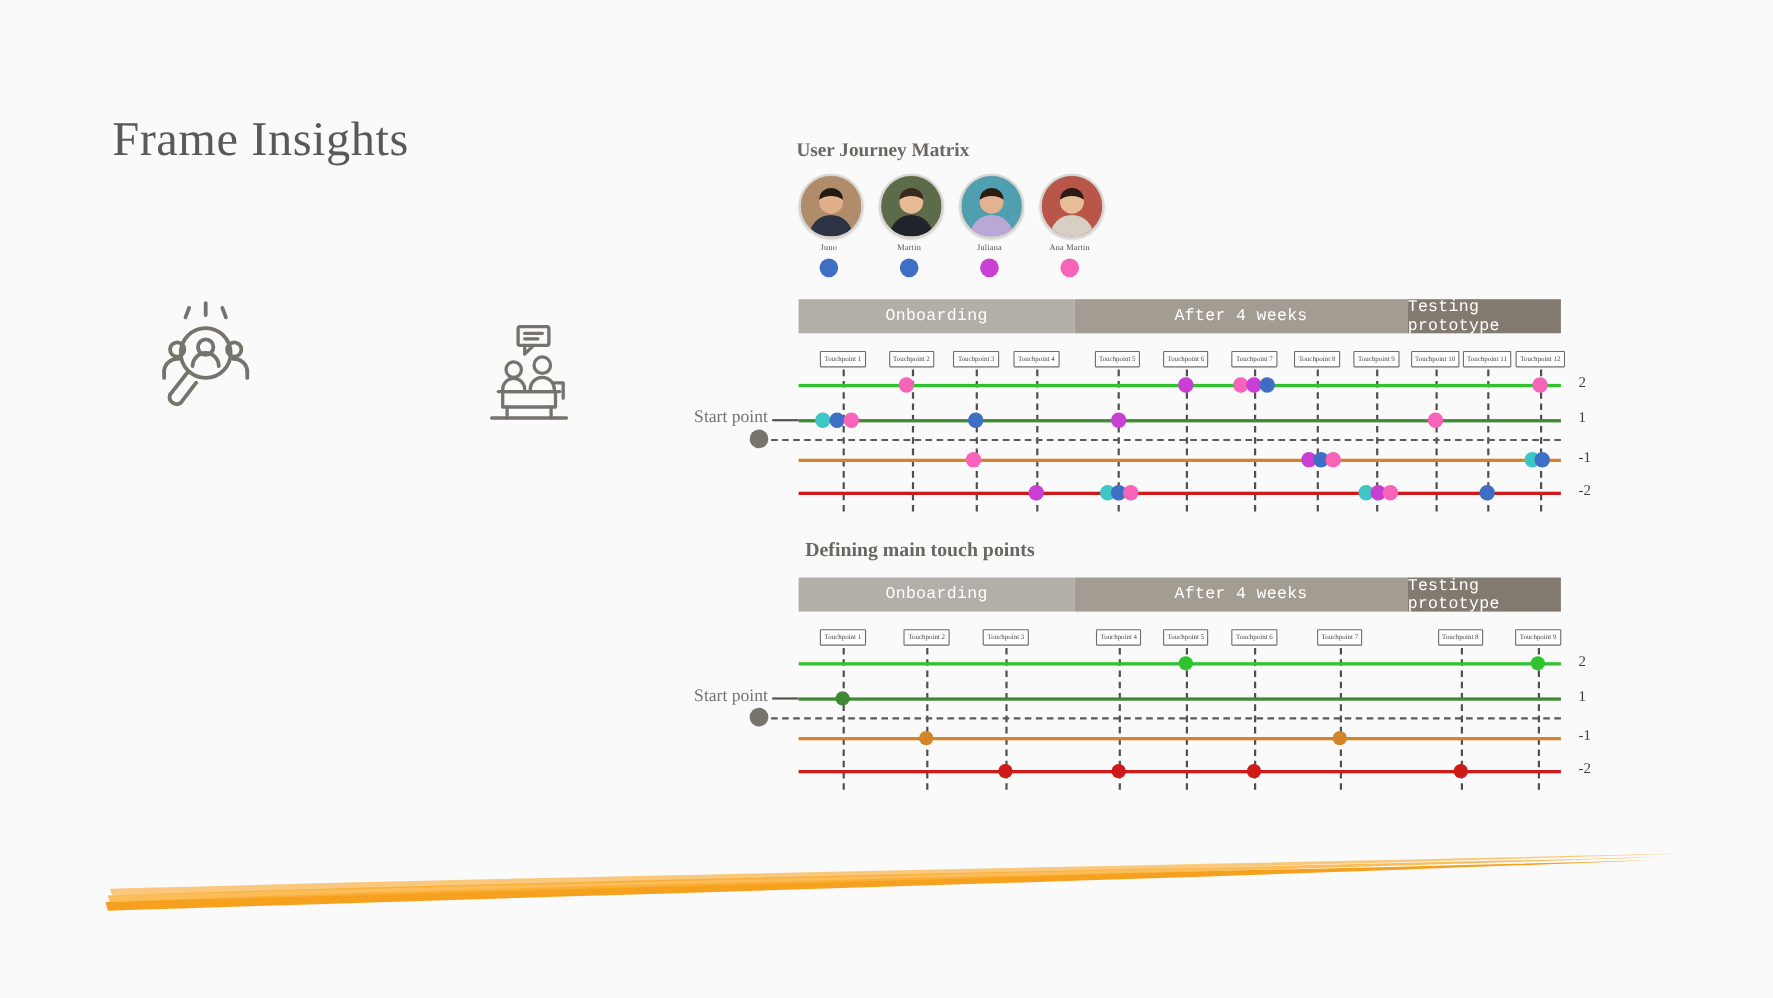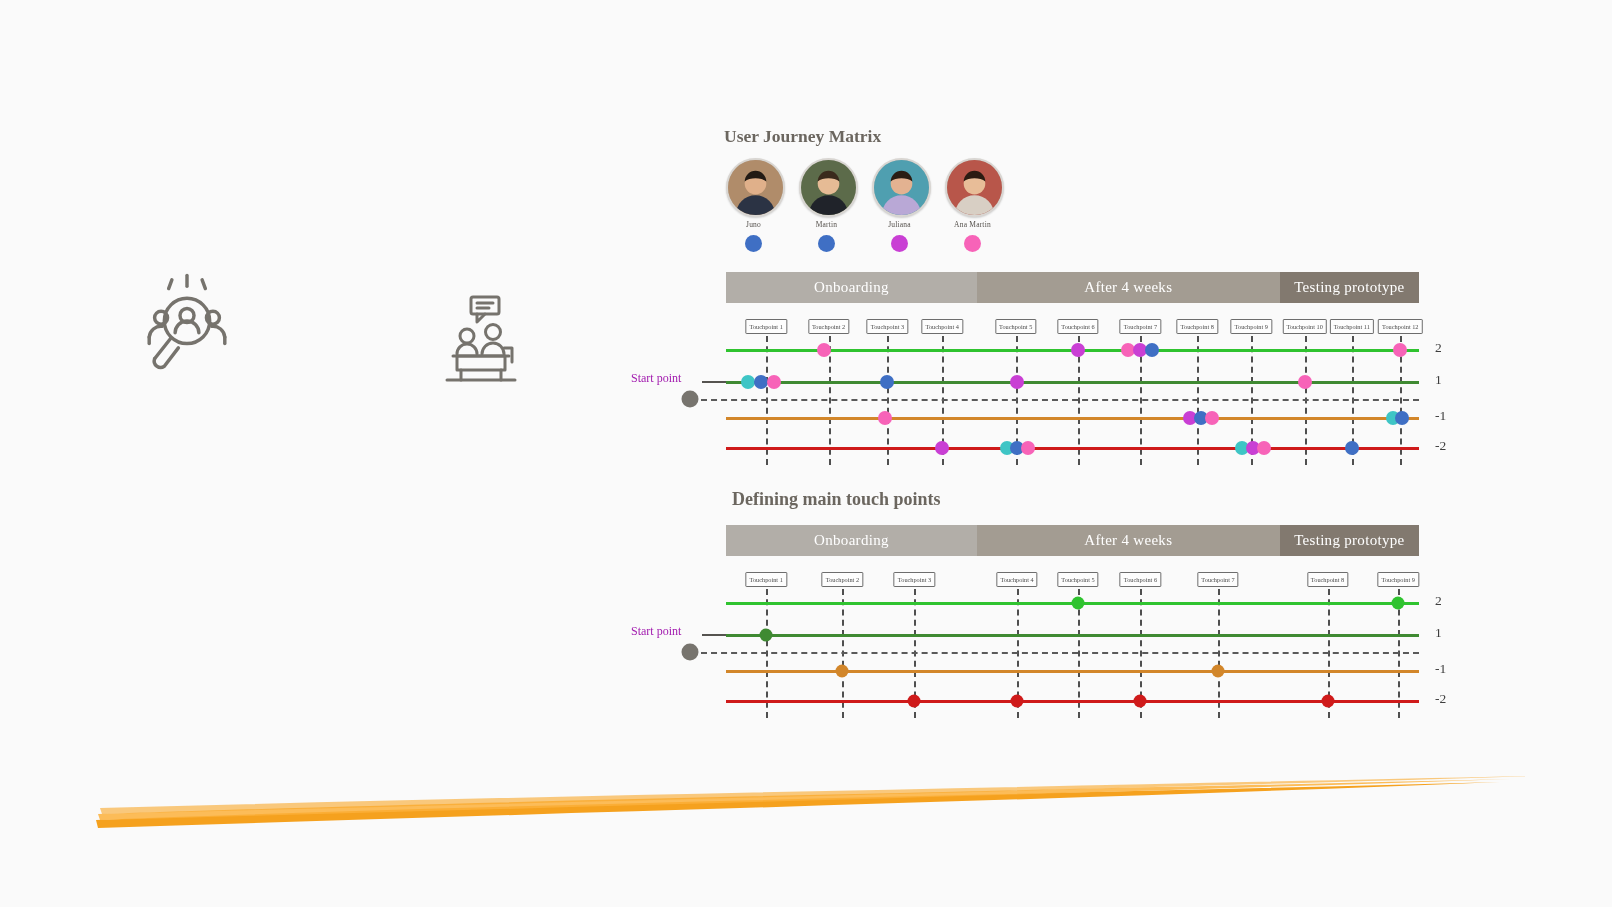--- a/index.html
+++ b/index.html
@@ -48,57 +48,58 @@
   }
   .avatar svg{display:block;width:100%;height:100%;}
   .persona-name{font-size:7.5px;color:#55514c;margin-top:3px;letter-spacing:.2px;}
   .persona-dot{width:17px;height:17px;border-radius:50%;margin:6px auto 0;}
 
   .matrix{position:absolute;}
   .phases{display:flex;height:31px;width:693px;}
   .phase{
     display:flex;align-items:center;justify-content:center;
     color:#ffffff;font-size:15px;letter-spacing:.3px;
-    font-family:Liberation Serif, serif;
+    font-family:Liberation Mono, monospace;
   }
   .plot{position:relative;width:693px;}
   .gridline{position:absolute;top:0;bottom:0;width:0;border-left:2px dashed #4f4f4f;}
   .tp-label{
     position:absolute;
     border:1.3px solid #6d6d6d;background:#fdfdfd;
     color:#4a4a4a;font-size:6.3px;
     padding:3px 3px;border-radius:1px;
     white-space:nowrap;transform:translateX(-50%);
     font-family:"Liberation Serif", serif;
   }
   .level-line{position:absolute;height:0;left:0;right:0;}
   .level-num{
     position:absolute;font-size:13.5px;color:#3d3d3d;
     font-family:"Liberation Serif", serif;
   }
   .dot{position:absolute;border-radius:50%;transform:translate(-50%,-50%);}
   .zeroline{position:absolute;left:0;right:0;border-top:2px dashed #5a5a5a;}
   .startpoint-label{
-    position:absolute;font-size:12px;color:#a21caf;white-space:nowrap;
+    position:absolute;font-size:16px;color:#737373;white-space:nowrap;
     font-family:"Liberation Serif", serif;
   }
   .startpoint-dot{
     position:absolute;width:17px;height:17px;border-radius:50%;
     background:#77746e;transform:translate(-50%,-50%);
   }
   .stub{position:absolute;height:0;border-top:2px solid #55534f;}
 
   
   #swoosh{position:absolute;left:0;top:770px;width:1612px;height:90px;}
 </style>
 </head>
 <body>
 
 <div class="page">
 
+  <div id="page-title">Frame Insights</div>
 
   <div class="stage" id="stage-1" style="left:62px;top:268px;width:250px;">
     <svg class="stage-icon" width="108" height="108" viewBox="0 0 100 100">
       <g fill="none" stroke="#76736d" stroke-width="3.2" stroke-linecap="round">
         <line x1="36" y1="11" x2="33" y2="19"></line>
         <line x1="50" y1="7" x2="50" y2="17"></line>
         <line x1="64" y1="11" x2="67" y2="19"></line>
         <circle cx="50" cy="49" r="21"></circle>
         <circle cx="50" cy="44" r="6.5"></circle>
         <path d="M39 60 a11 11 0 0 1 22 0"></path>

